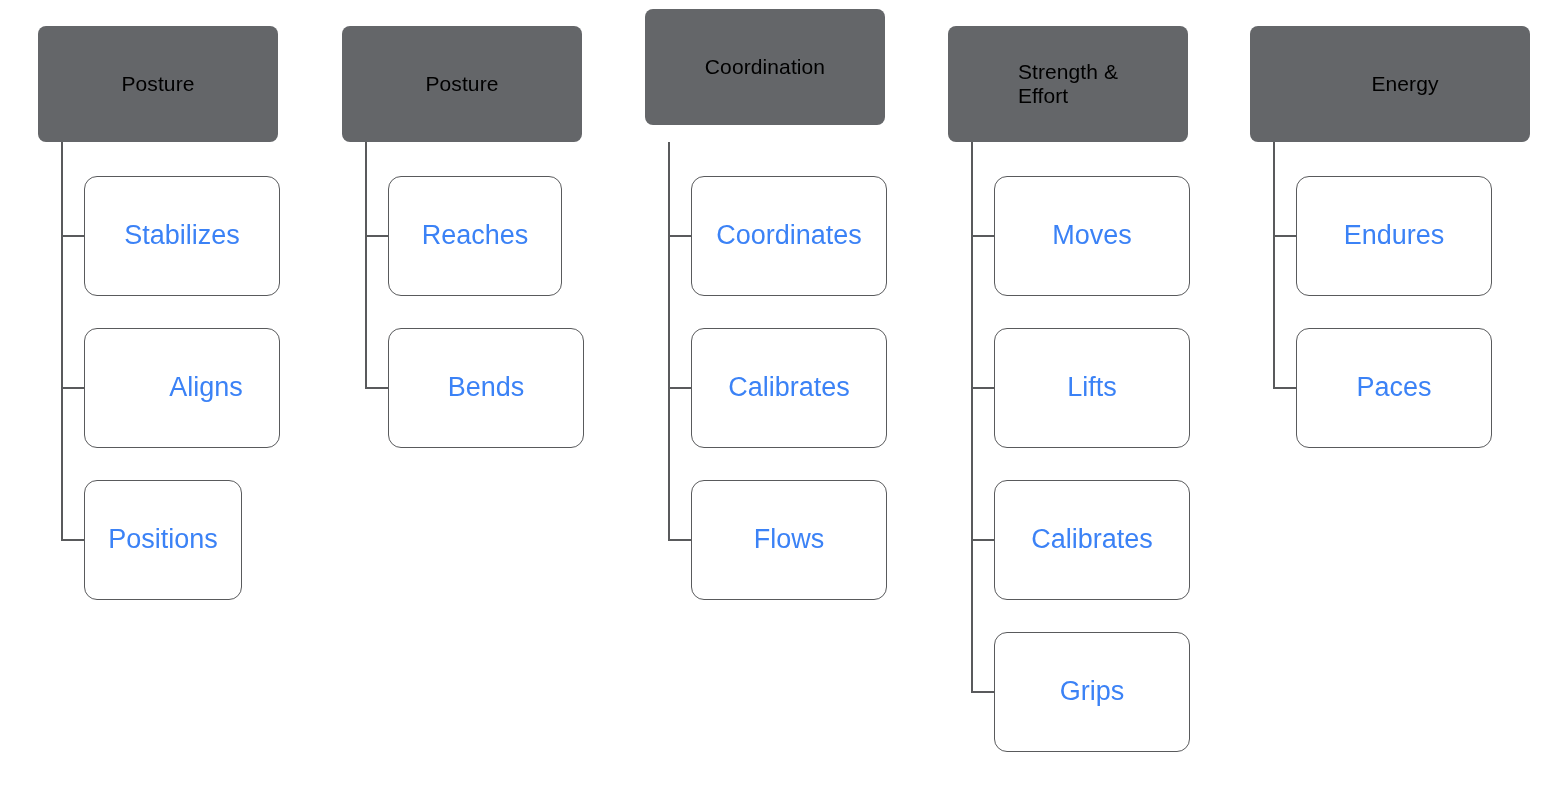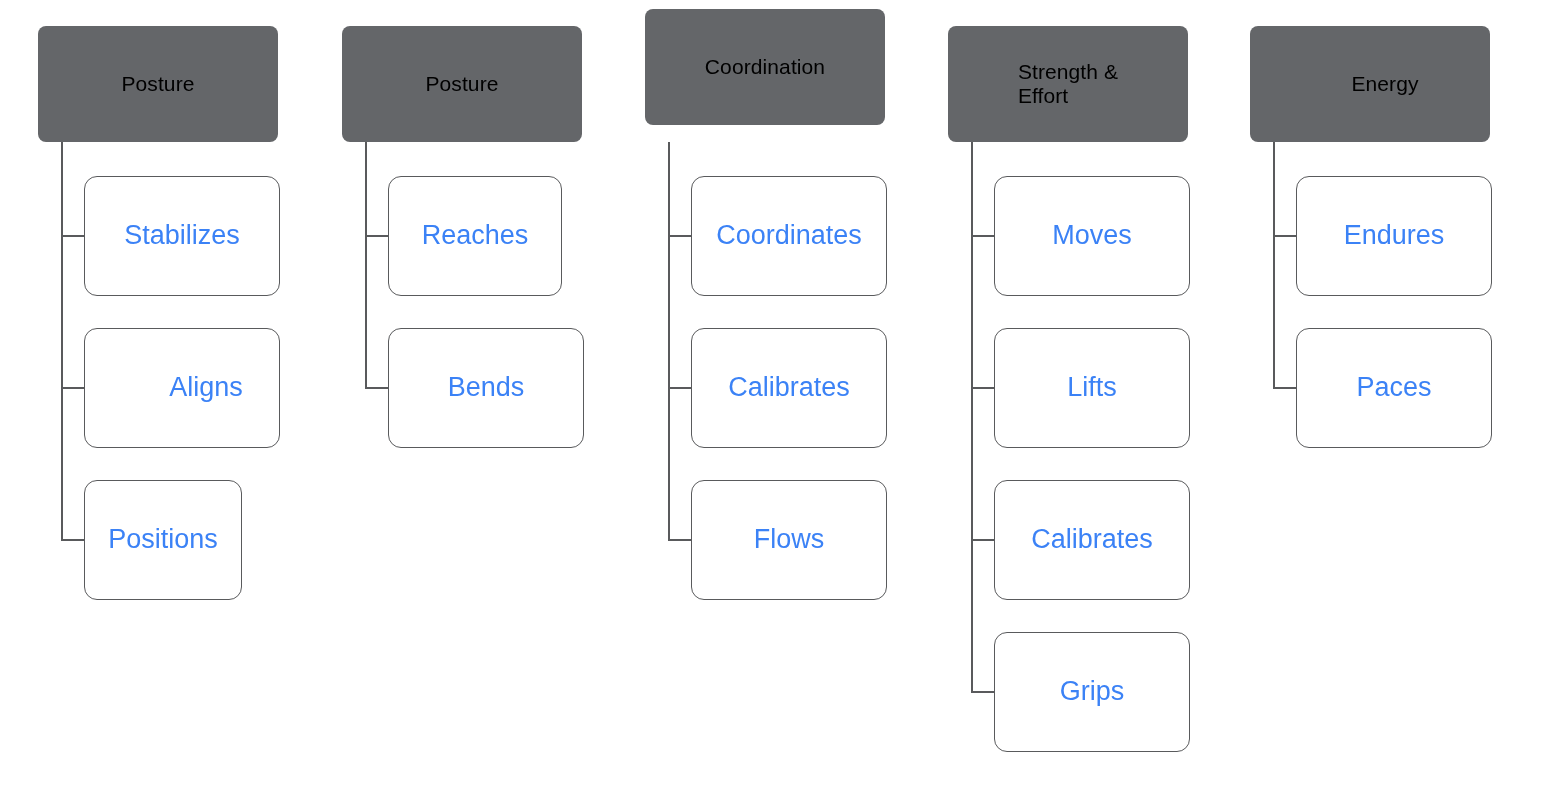--- a/index.html
+++ b/index.html
@@ -128,21 +128,21 @@
       <div class="stub" style="left: 971px; top: 538.9px; width: 23px;"></div>
       <div class="child-box" style="left: 994px; top: 480px; width: 196px; height: 120px;">
         <div class="child-label">Calibrates</div>
       </div>
       <div class="stub" style="left: 971px; top: 690.9px; width: 23px;"></div>
       <div class="child-box" style="left: 994px; top: 632px; width: 196px; height: 120px;">
         <div class="child-label">Grips</div>
       </div>
     </div>
     <div class="column">
-      <div class="header-box" style="left: 1250px; top: 26px; width: 240px; height: 116px; padding-left: 40px;">
+      <div class="header-box" style="left: 1250px; top: 26px; width: 280px; height: 116px; padding-left: 40px;">
         <div class="header-label">Energy</div>
       </div>
       <div class="trunk" style="left: 1273px; top: 142px; height: 246px;"></div>
       <div class="stub" style="left: 1273px; top: 234.9px; width: 23px;"></div>
       <div class="child-box" style="left: 1296px; top: 176px; width: 196px; height: 120px;">
         <div class="child-label">Endures</div>
       </div>
       <div class="stub" style="left: 1273px; top: 386.9px; width: 23px;"></div>
       <div class="child-box" style="left: 1296px; top: 328px; width: 196px; height: 120px;">
         <div class="child-label">Paces</div>

